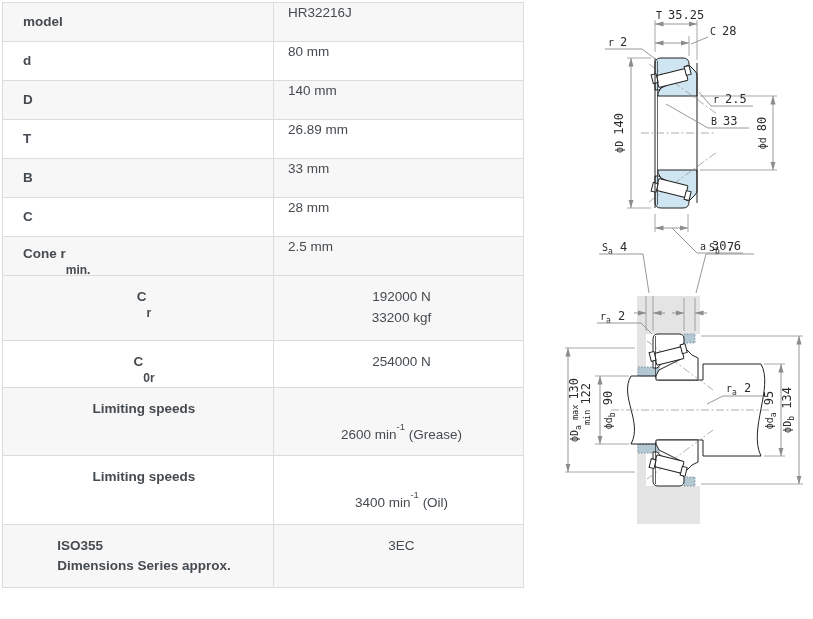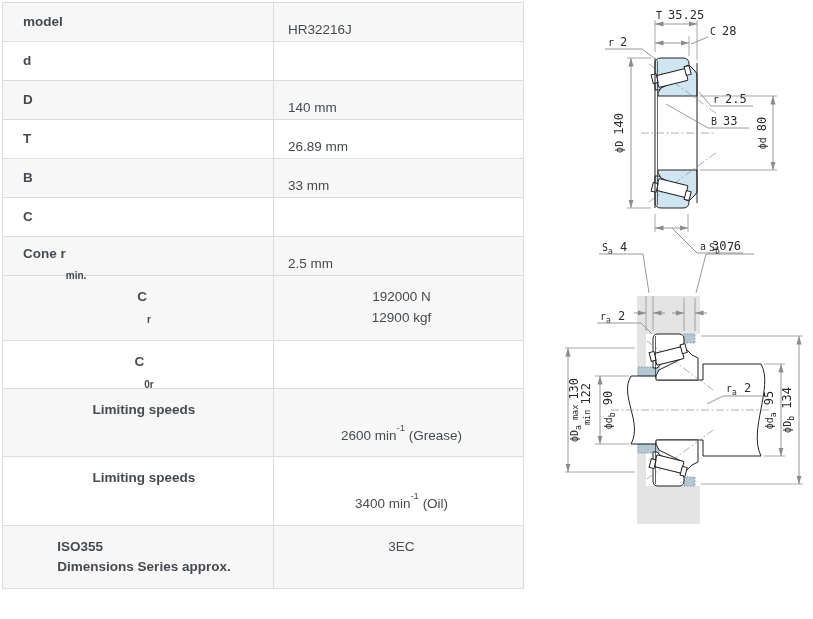--- a/index.html
+++ b/index.html
@@ -1,30 +1,30 @@
 <!DOCTYPE html>
 <html><head>
 <meta charset="utf-8">
 <style>
   html,body{margin:0;padding:0;background:#fff;}
   #stage{position:relative;width:813px;height:619px;background:#fff;overflow:hidden;
          font-family:"Liberation Sans",sans-serif;color:#454b50;}
   
   #spec-table{position:absolute;left:2px;top:2px;width:520px;border:1px solid #dcdcdc;border-bottom:none;}
-  .t-row{display:flex;min-height:38px;border-bottom:1px solid #dcdcdc;background:#fff;align-items:flex-end;}
+  .t-row{display:flex;min-height:38px;border-bottom:1px solid #dcdcdc;background:#fff;align-items:flex-start;}
   .t-row.shade{background:#f7f7f7;}
   .t-row.multi{align-items:flex-start;}
   .t-label{width:271px;flex:0 0 271px;padding:0 8px 0 20px;box-sizing:border-box;
            font-weight:bold;font-size:13.5px;line-height:20px;border-right:1px solid #dcdcdc;align-self:stretch;
            display:flex;flex-direction:column;justify-content:center;}
   .t-value{flex:1;padding:0 8px 0 14px;box-sizing:border-box;font-size:13.5px;line-height:20px;
            display:flex;flex-direction:column;justify-content:center;}
   .t-row.multi .t-label,.t-row.multi .t-value{justify-content:flex-start;padding-top:11px;padding-bottom:11px;align-items:center;}
   .vline{min-height:21px;}
-  sub.s{font-size:10px;position:relative;top:18px;}
+  sub.s{font-size:12px;position:relative;top:12px;}
   sup.s{font-size:9.5px;position:relative;top:-3px;}
   
   #diagrams{position:absolute;left:545px;top:0;width:268px;height:619px;}
   text{font-family:"DejaVu Sans Mono","Liberation Mono",monospace;fill:#2b2b2b;}
   .dt{font-size:12px;}
   tspan.pre{font-size:10px;}
   tspan.sub{font-size:8px;}
   tspan.small{font-size:8.5px;}
   .ol{stroke:#222;stroke-width:1;fill:none;}
   .olw{stroke:#222;stroke-width:1;fill:#fff;}
@@ -47,20 +47,23 @@
           <div><span>model</span></div>
         </div>
         <div class="t-value">
           <div class="vline"><span>HR32216J</span></div>
         </div>
       </div>
       <div class="t-row">
         <div class="t-label">
           <div><span>d</span></div>
         </div>
+        <div class="t-value">
+          <div class="vline"><span>80 mm</span></div>
+        </div>
       </div>
       <div class="t-row shade">
         <div class="t-label">
           <div><span>D</span></div>
         </div>
         <div class="t-value">
           <div class="vline"><span>140 mm</span></div>
         </div>
       </div>
       <div class="t-row">
@@ -76,43 +79,47 @@
           <div><span>B</span></div>
         </div>
         <div class="t-value">
           <div class="vline"><span>33 mm</span></div>
         </div>
       </div>
       <div class="t-row">
         <div class="t-label">
           <div><span>C</span></div>
         </div>
+        <div class="t-value">
+          <div class="vline"><span>28 mm</span></div>
+        </div>
       </div>
       <div class="t-row shade">
         <div class="t-label">
           <div><span>Cone r</span><sub class="s">min.</sub></div>
         </div>
         <div class="t-value">
           <div class="vline"><span>2.5 mm</span></div>
         </div>
       </div>
       <div class="t-row shade multi">
         <div class="t-label">
           <div><span>C</span><sub class="s">r</sub></div>
         </div>
         <div class="t-value">
           <div class="vline"><span>192000 N</span></div>
-          <div class="vline"><span>12900 kgf</span></div>
+          <div class="vline"><span>33200 kgf</span></div>
         </div>
       </div>
       <div class="t-row multi">
         <div class="t-label">
           <div><span>C</span><sub class="s">0r</sub></div>
         </div>
         <div class="t-value">
+          <div class="vline"><span>254000 N</span></div>
         </div>
       </div>
       <div class="t-row shade multi">
         <div class="t-label">
           <div><span>Limiting speeds</span></div>
         </div>
         <div class="t-value">
           <div class="vline"></div>
           <div class="vline"><span>2600 min</span><sup class="s">-1</sup><span> (Grease)</span></div>
         </div>

